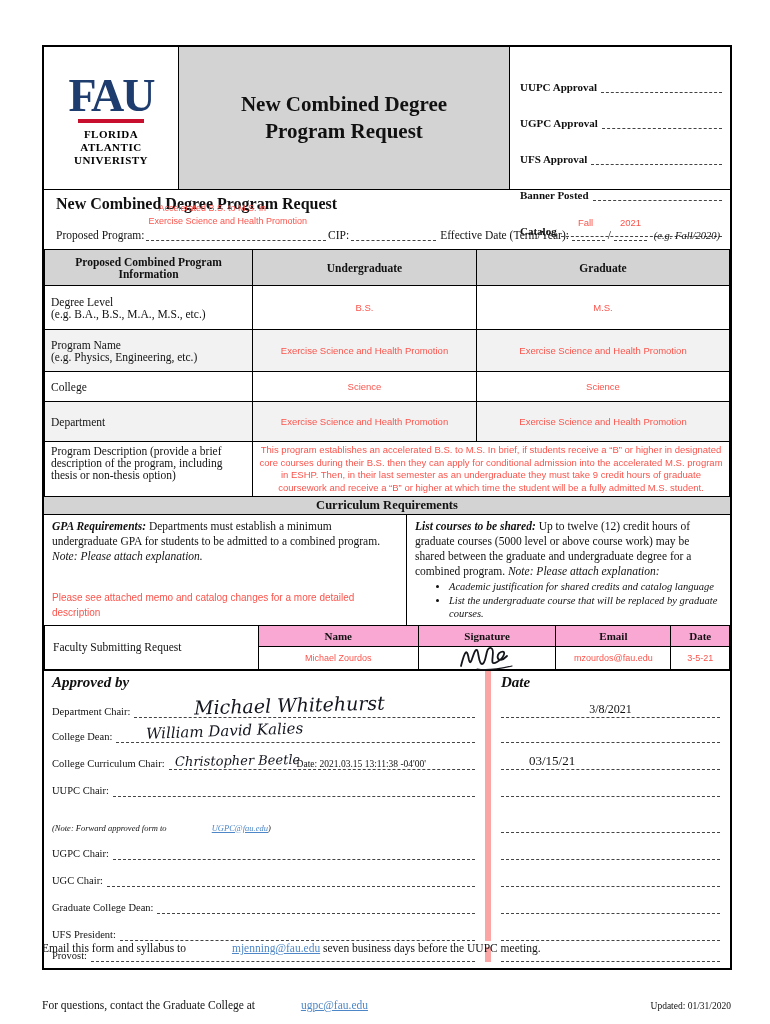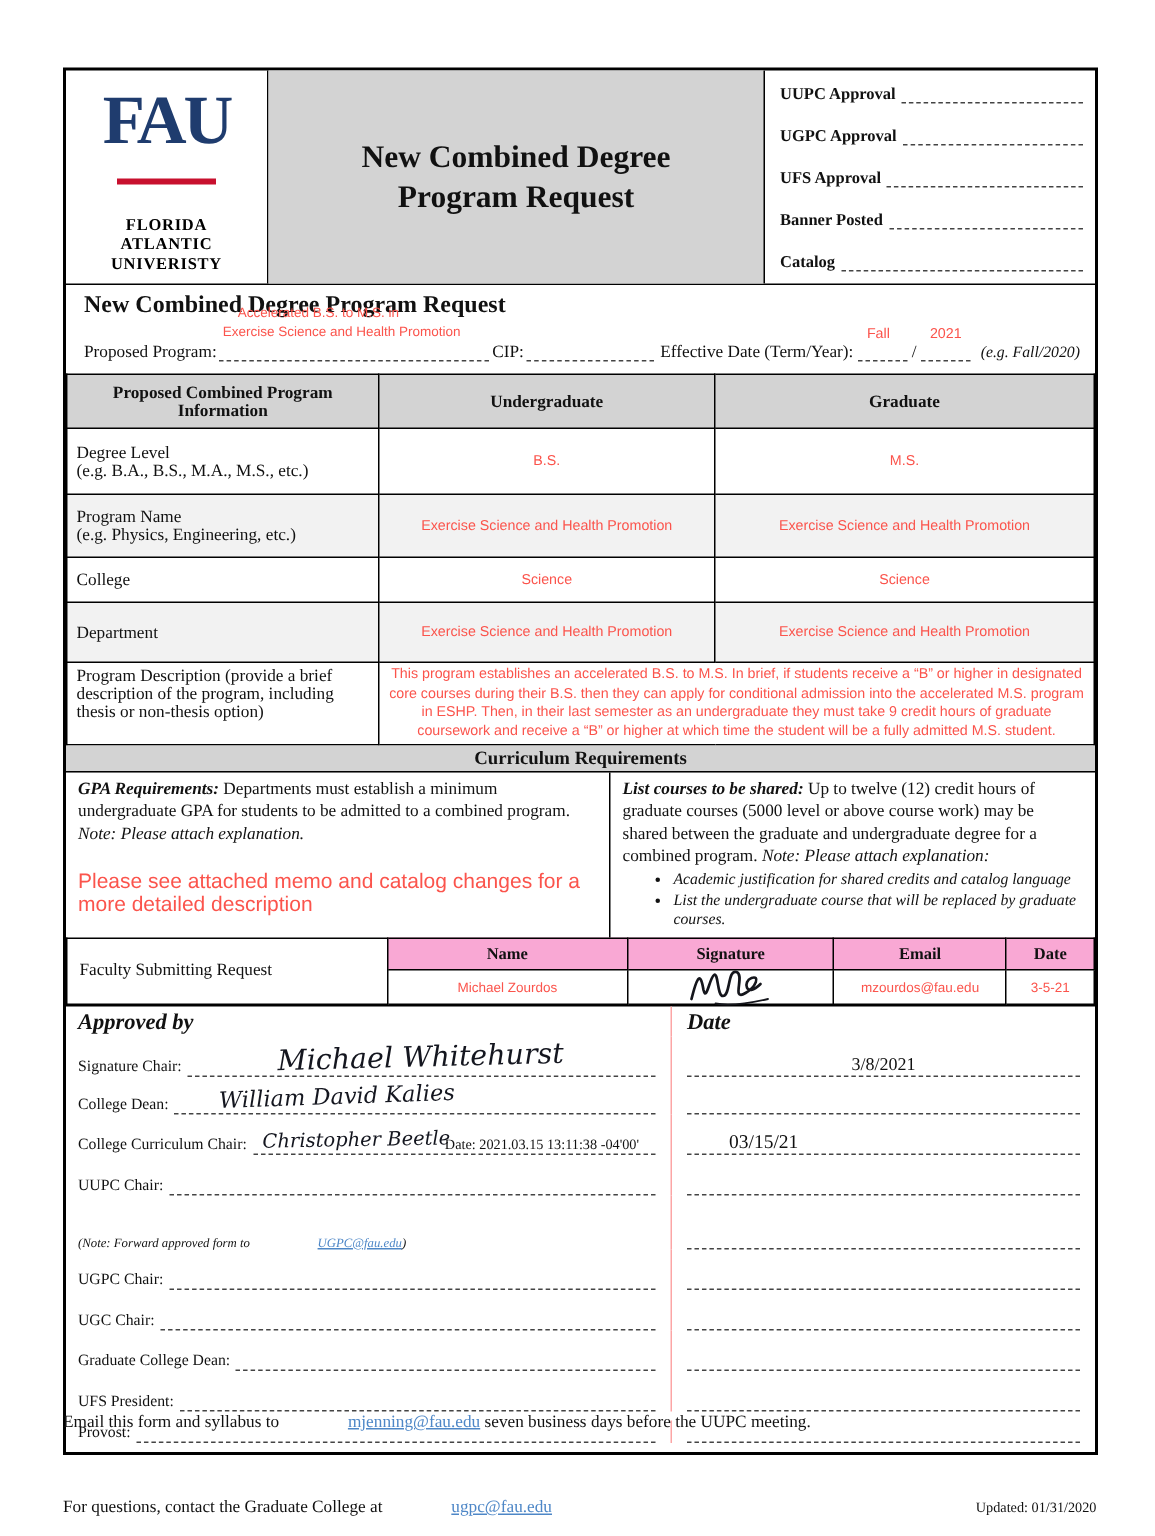--- a/index.html
+++ b/index.html
@@ -3,28 +3,28 @@
 <meta charset="utf-8">
 <style>
   * { margin:0; padding:0; box-sizing:border-box; }
   body { background:#ffffff; width:770px; height:1024px; font-family:"Liberation Serif", serif; color:#111; }
   .page { position:relative; width:770px; height:1024px; background:#fff; overflow:hidden; }
 
   .form-box { position:absolute; left:42px; top:45px; width:690px; border:2px solid #000; background:#fff; }
 
   
   .hdr { display:flex; height:142px; }
-  .logo-cell { width:135px; border-right:1px solid #000; display:flex; flex-direction:column; align-items:center; justify-content:center; padding-top:4px;gap:16px; }
+  .logo-cell { width:135px; border-right:1px solid #000; display:flex; flex-direction:column; align-items:center; justify-content:center; padding-top:4px; }
   .fau-word { font-family:"Liberation Serif", serif; font-weight:bold; color:#1f3c6e; font-size:46px; line-height:44px; letter-spacing:-2px; }
   .fau-bar { width:66px; height:4px; background:#c8102e; margin:1px 0 5px 0; }
   .logo-lines { text-align:center; font-weight:bold; font-size:11px; line-height:13px; color:#000; letter-spacing:.5px; }
   .title-cell { flex:1; background:#d3d3d3; border-right:1px solid #000; display:flex; align-items:center; justify-content:center; text-align:center; }
   .title-cell .t { font-weight:bold; font-size:21px; line-height:27px; padding:0 46px; }
   .appr-cell { width:220px; display:flex; flex-direction:column; justify-content:space-between; padding:10px 8px 8px 10px; }
-  .appr-line { display:flex; align-items:flex-end; font-weight:bold; font-size:11px; white-space:nowrap; }
+  .appr-line { display:flex; align-items:flex-end; font-weight:bold; font-size:11px; white-space:nowrap;margin-top:24px; }
   .appr-line .lbl { margin-right:4px; }
   .appr-line .blank { flex:1; border-bottom:1px dashed #444; height:12px; }
 
   
   .req-strip { border-top:1px solid #000; padding:5px 10px 8px 12px; }
   .req-title { font-weight:bold; font-size:16px; }
   .pp-line { display:flex; align-items:flex-end; margin-top:14px; font-size:11.5px; white-space:nowrap; }
   .pp-field { position:relative; width:186px; border-bottom:1px dashed #444; margin:0 2px; height:14px; }
   .pp-red1 { position:absolute; left:12px; top:-24px; color:#fb544c; font-family:"Liberation Sans", sans-serif; font-size:9px; }
   .pp-red2 { position:absolute; left:2px; top:-11px; color:#fb544c; font-family:"Liberation Sans", sans-serif; font-size:9px; }
@@ -45,37 +45,37 @@
   td.desc { color:#fb544c; font-family:"Liberation Sans", sans-serif; font-size:9.5px; text-align:center; padding:2px 6px; line-height:12.5px; background:#fff; }
   .h44 { height:44px; } .h42 { height:42px; } .h30 { height:30px; } .h40 { height:40px; } .h54 { height:54px; }
 
   
   .curr-head { border-top:0; border-bottom:1px solid #000; background:#d3d3d3; text-align:center; font-weight:bold; font-size:12.5px; padding:1px 0; }
   .curr { display:flex; }
   .curr-left { width:363px; border-right:1px solid #000; padding:4px 8px 4px 8px; font-size:11.5px; line-height:15px; }
   .curr-right { flex:1; padding:4px 8px 2px 8px; font-size:11.5px; line-height:15px; }
   .bi { font-weight:bold; font-style:italic; }
   .it { font-style:italic; }
-  .red-note { color:#fb544c; font-family:"Liberation Sans", sans-serif; font-size:14px; margin-top:16px; }
+  .red-note { color:#fb544c; font-family:"Liberation Sans", sans-serif; font-size:10px; margin-top:26px; }
   .curr-right ul { margin:1px 0 2px 34px; }
   .curr-right li { font-style:italic; font-size:10.5px; line-height:13.5px; }
 
   
   table.fac { width:100%; border-collapse:collapse; border-top:1px solid #000; table-layout:fixed; }
   table.fac td { border:1px solid #000; }
   td.fac-label { width:208px; font-size:11.5px; padding:2px 8px; vertical-align:middle; background:#fff; }
   .fac-h { background:#f9a8d4; font-weight:bold; font-size:11px; text-align:center; height:21px; }
   .fac-v { color:#fb544c; font-family:"Liberation Sans", sans-serif; font-size:9px; text-align:center; height:23px; vertical-align:middle; }
   .w-name{width:156px;} .w-sig{width:134px;} .w-mail{width:112px;} .w-date{width:57px;}
   .sig-svg { display:block; margin:-6px auto -4px auto; }
 
   
   .ab { border-top:1px solid #000; }
   .ab-row { display:flex; align-items:stretch; }
-  .ab-left { width:404px; border-right:1px solid #fca5a5; padding:0 10px 0 8px; display:flex; align-items:flex-end; }
+  .ab-left { width:447px; border-right:6px solid #fca5a5; padding:0 10px 0 8px; display:flex; align-items:flex-end; }
   .ab-right { flex:1; display:flex; align-items:flex-end; padding:0 10px; }
   .ab-titles .ab-left, .ab-titles .ab-right { align-items:flex-start; padding-top:3px; }
   .ab-title { font-weight:bold; font-style:italic; font-size:15px; }
   .ab-lbl { font-size:10.5px; white-space:nowrap; padding-bottom:1px; }
   .ab-line { flex:1; border-bottom:1px dashed #444; position:relative; margin-left:4px; height:15px; }
   .ab-dateline { flex:1; border-bottom:1px dashed #444; position:relative; height:15px; }
   .hand { position:absolute; bottom:0; font-family:"DejaVu Serif", serif; font-style:italic; color:#14161f; white-space:nowrap; }
   .hand-dept { left:60px; font-size:19px; transform:rotate(-1.5deg); bottom:1px; }
   .hand-dean { left:30px; font-size:15px; transform:rotate(-2deg); bottom:2px; }
   .hand-ccc  { left:6px;  font-size:13px; transform:rotate(-1deg); bottom:1px; }
@@ -241,21 +241,21 @@
         <div class="ab-left">
             <span class="ab-title">Approved by</span>
           </div>
         <div class="ab-right">
             <span class="ab-title">Date</span>
           </div>
       </div>
 
       <div class="ab-row r27">
         <div class="ab-left">
-          <span class="ab-lbl">Signature Chair:</span>
+          <span class="ab-lbl">Department Chair:</span>
           <span class="ab-line">
               <span class="hand hand-dept">Michael Whitehurst</span>
             </span>
         </div>
         <div class="ab-right">
           <span class="ab-dateline">
               <span class="date-val">3/8/2021</span>
             </span>
         </div>
       </div>

